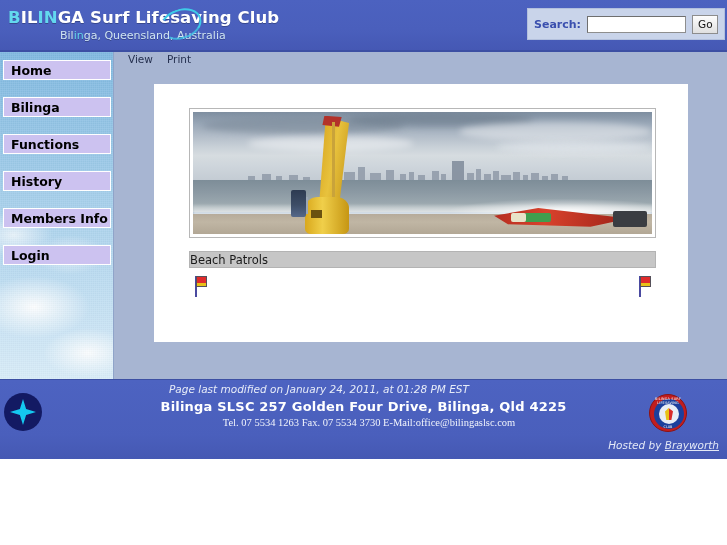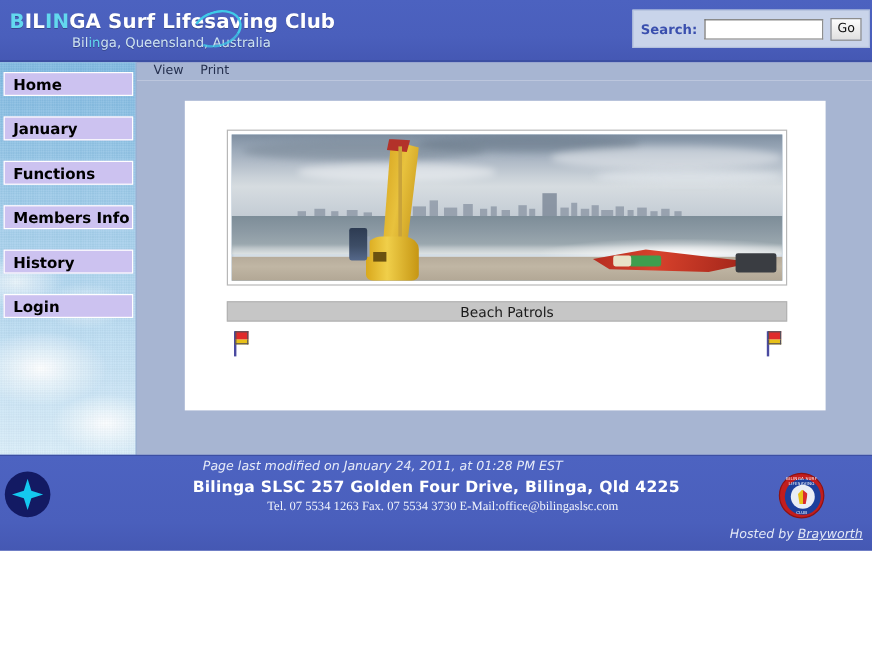--- a/index.html
+++ b/index.html
@@ -322,21 +322,21 @@
     border-radius: 2px;
   }
 
   .caption-bar {
     position: absolute;
     left: 35px; top: 167px;
     width: 467px;
     height: 17px;
     background: #c6c6c6;
     border: 1px solid #b3b3b3;
-    text-align: center;
+    text-align: left;
     font-size: 11.5px;
     line-height: 16px;
     color: #1a1a1a;
   }
   .flagline {
     position: absolute;
     left: 35px; top: 190px;
     width: 467px; height: 24px;
   }
   .flagline .slogan {
@@ -486,24 +486,24 @@
     </div>
   </div>
 
   <div class="actionbar">
     <a href="#">View</a><a href="#">Print</a>
   </div>
 
   <div class="sidebar">
     <nav class="menu">
       <a class="menu-item" href="#">Home</a>
-      <a class="menu-item" href="#">January</a>
+      <a class="menu-item" href="#">Bilinga</a>
       <a class="menu-item" href="#">Functions</a>
+      <a class="menu-item" href="#">History</a>
       <a class="menu-item" href="#">Members Info</a>
-      <a class="menu-item" href="#">History</a>
       <a class="menu-item" href="#">Login</a>
     </nav>
   </div>
 
   <div class="main-wrap">
     <div class="content-card">
 
       <div class="photo-frame">
         <div class="photo">
           <div class="ph-sky"></div>

